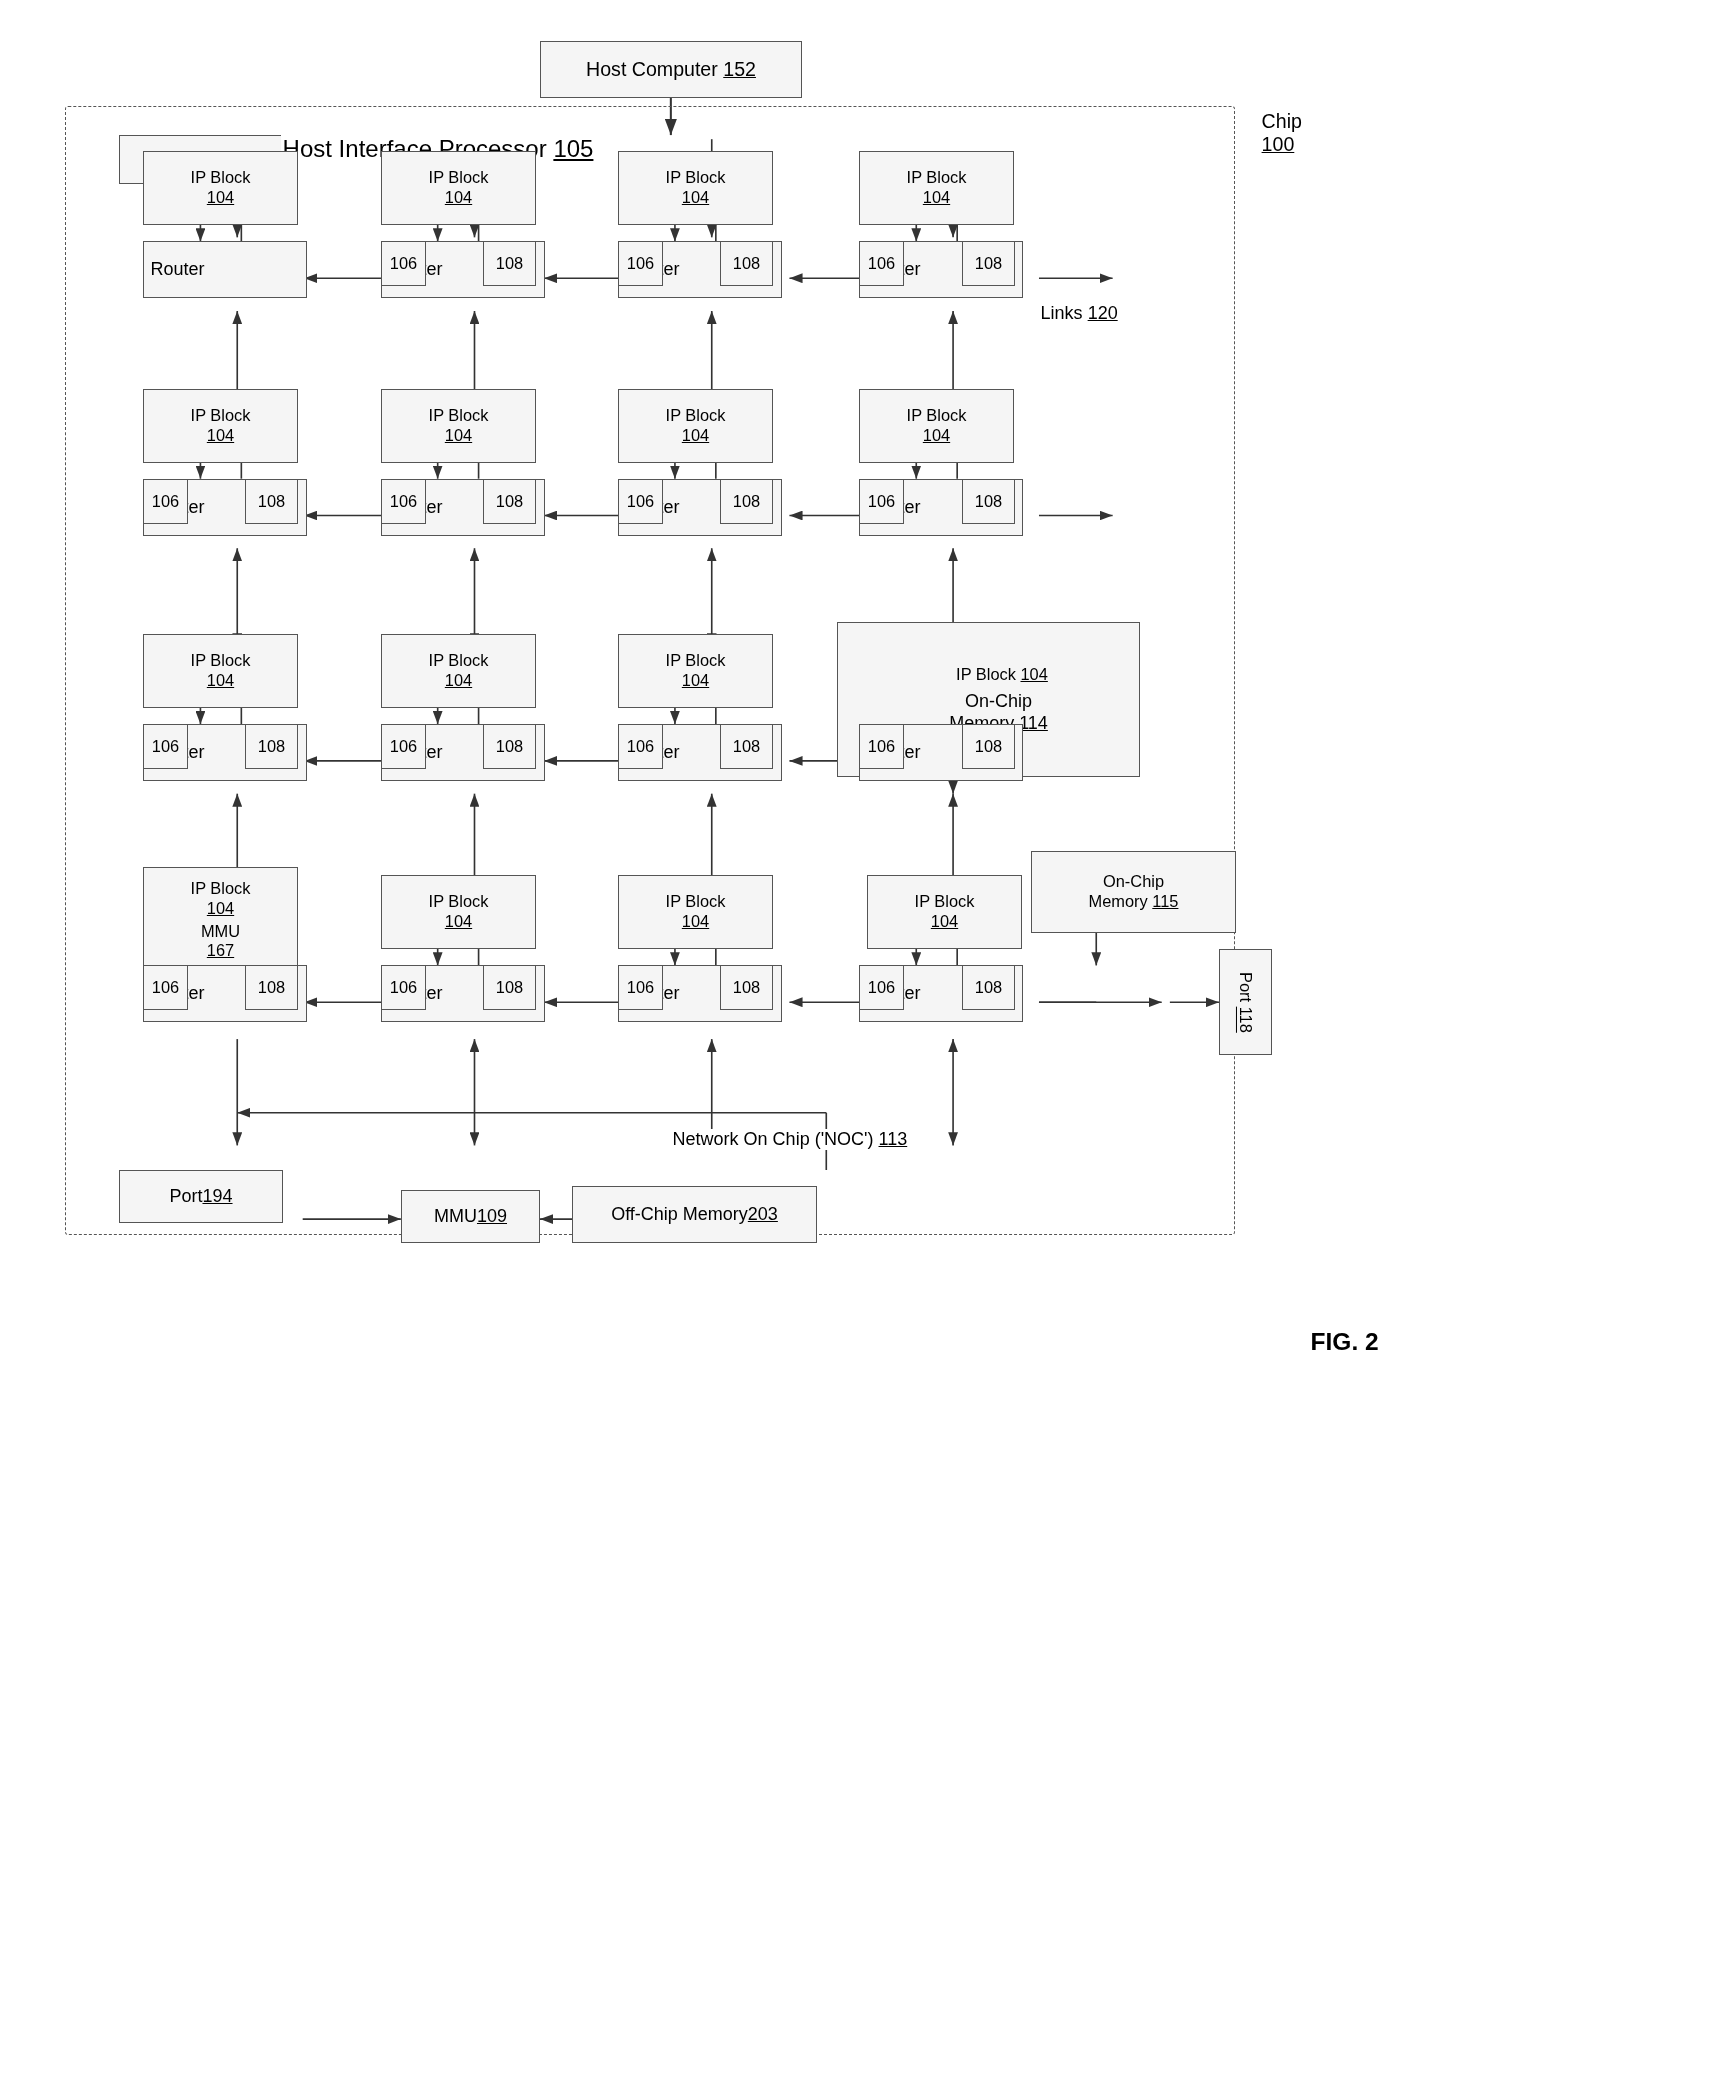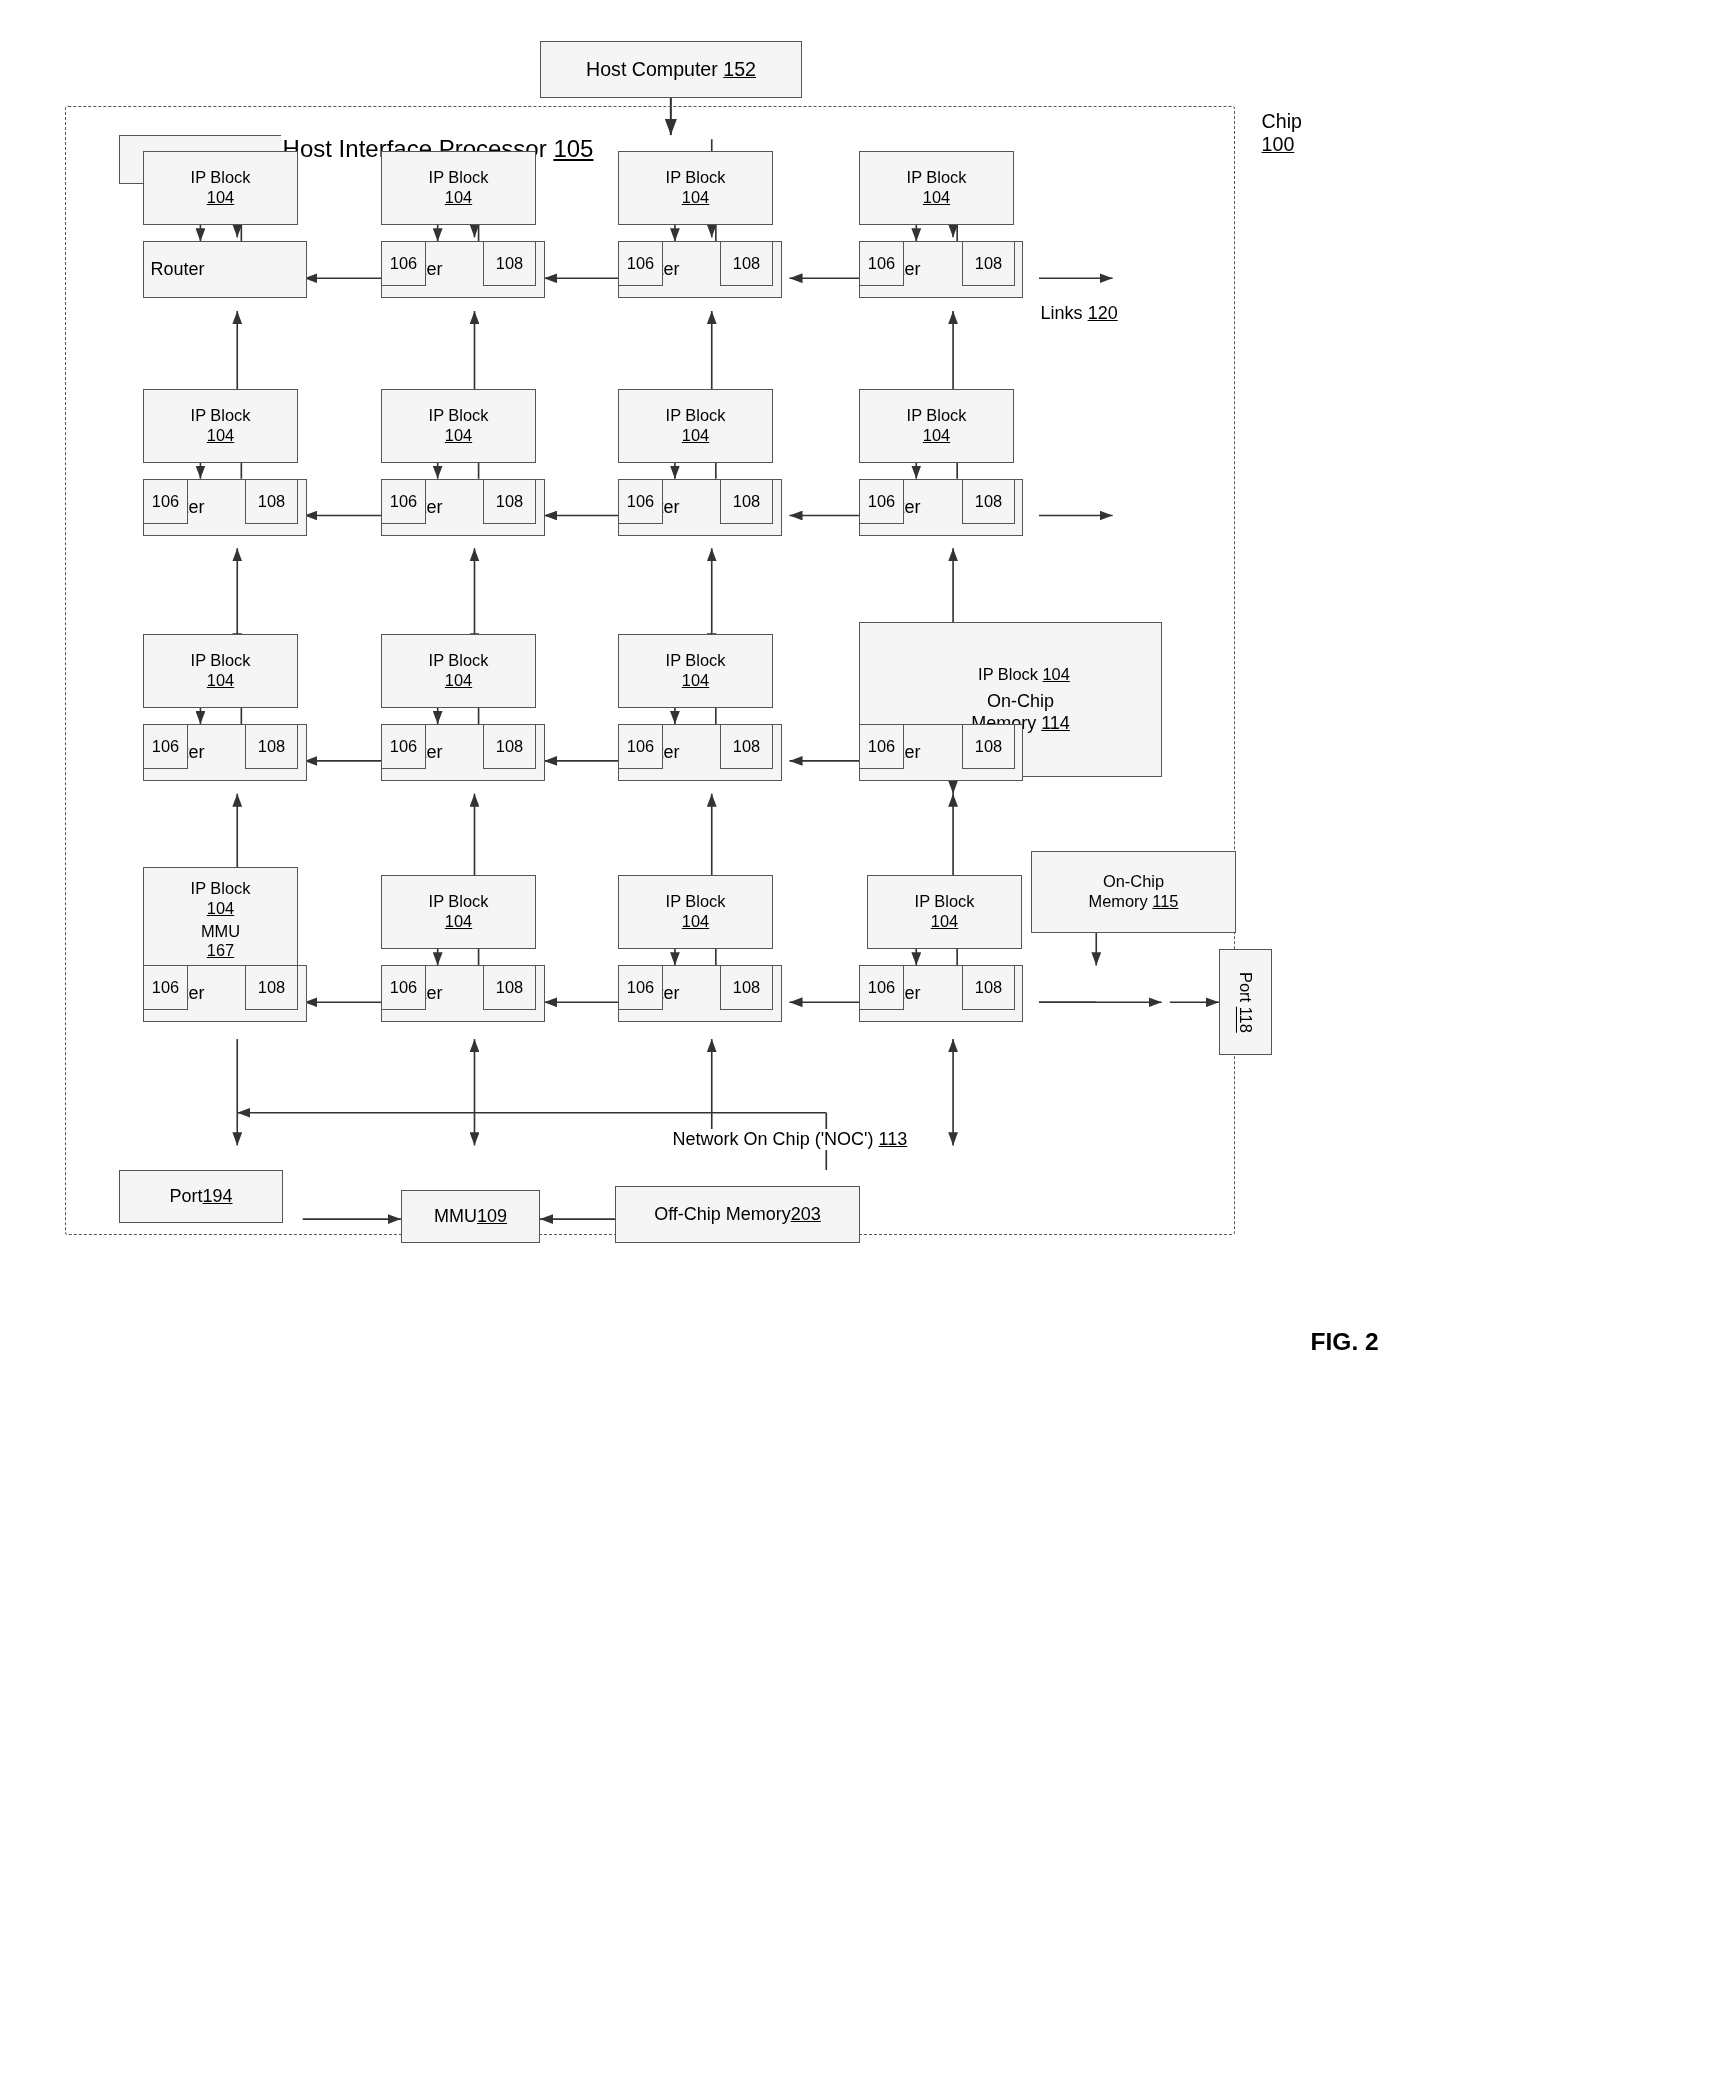--- a/index.html
+++ b/index.html
@@ -345,21 +345,21 @@
         <div>IP Block</div>
         <div><span class="underline">104</span></div>
       </div>
   </div>
   <div style="position:absolute; left:618px; top:716px; width:164px; height:57px; border:1.6px solid #555; background:#f5f5f5; display:flex; align-items:center; font-size:18px; padding-left:6.5px;">
     Router&nbsp;&nbsp;&nbsp;&nbsp;&nbsp;&nbsp;&nbsp;&nbsp;
   </div>
   <div class="box" style="left:618px; top:716px; width:45px; height:45px; font-size:16.4px; z-index:2;">106</div>
   <div class="box" style="left:720px; top:716px; width:53px; height:45px; font-size:16.4px; z-index:2;">108</div>
 
-  <div class="box" style="left:859px; top:614px; width:303px; height:155px; font-size:16.4px;padding-left:20px;">
+  <div class="box" style="left:837px; top:614px; width:303px; height:155px; font-size:16.4px;padding-left:20px;">
     <div>
       <div style="text-align:right; font-size:16.4px;">IP Block <span class="underline">104</span></div>
       <div style="margin-top:6.5px; font-size:18px; text-align:center;">On-Chip<br>Memory <span class="underline">114</span></div>
     </div>
   </div>
   <div style="position:absolute; left:859px; top:716px; width:164px; height:57px; border:1.6px solid #555; background:#f5f5f5; display:flex; align-items:center; font-size:18px; padding-left:6.5px; z-index:3;">
     Router&nbsp;&nbsp;&nbsp;&nbsp;&nbsp;&nbsp;&nbsp;&nbsp;
   </div>
   <div class="box" style="left:859px; top:716px; width:45px; height:45px; font-size:16.4px; z-index:4;">106</div>
   <div class="box" style="left:962px; top:716px; width:53px; height:45px; font-size:16.4px; z-index:4;">108</div>
@@ -432,21 +432,21 @@
   </div>
 
   <div class="label" style="left:671px; top:1121px; font-size:18px;">
     Network On Chip ('NOC') <span class="underline">113</span>
   </div>
 
   <div class="box" style="left:401px; top:1182px; width:139px; height:53px; font-size:18px;">
     MMU <span class="underline">109</span>
   </div>
 
-  <div class="box" style="left:615px; top:1178px; width:245px; height:57px; font-size:18px;">
+  <div class="box" style="left:572px; top:1178px; width:245px; height:57px; font-size:18px;">
     <div>Off-Chip Memory</div>
       <div><span class="underline">203</span></div>
   </div>
 
   <div class="label" style="left:1309px; top:1320px; font-size:24.5px; font-weight:bold;">
     <span>FIG. 2</span>
   </div>
 
 </div>
 

